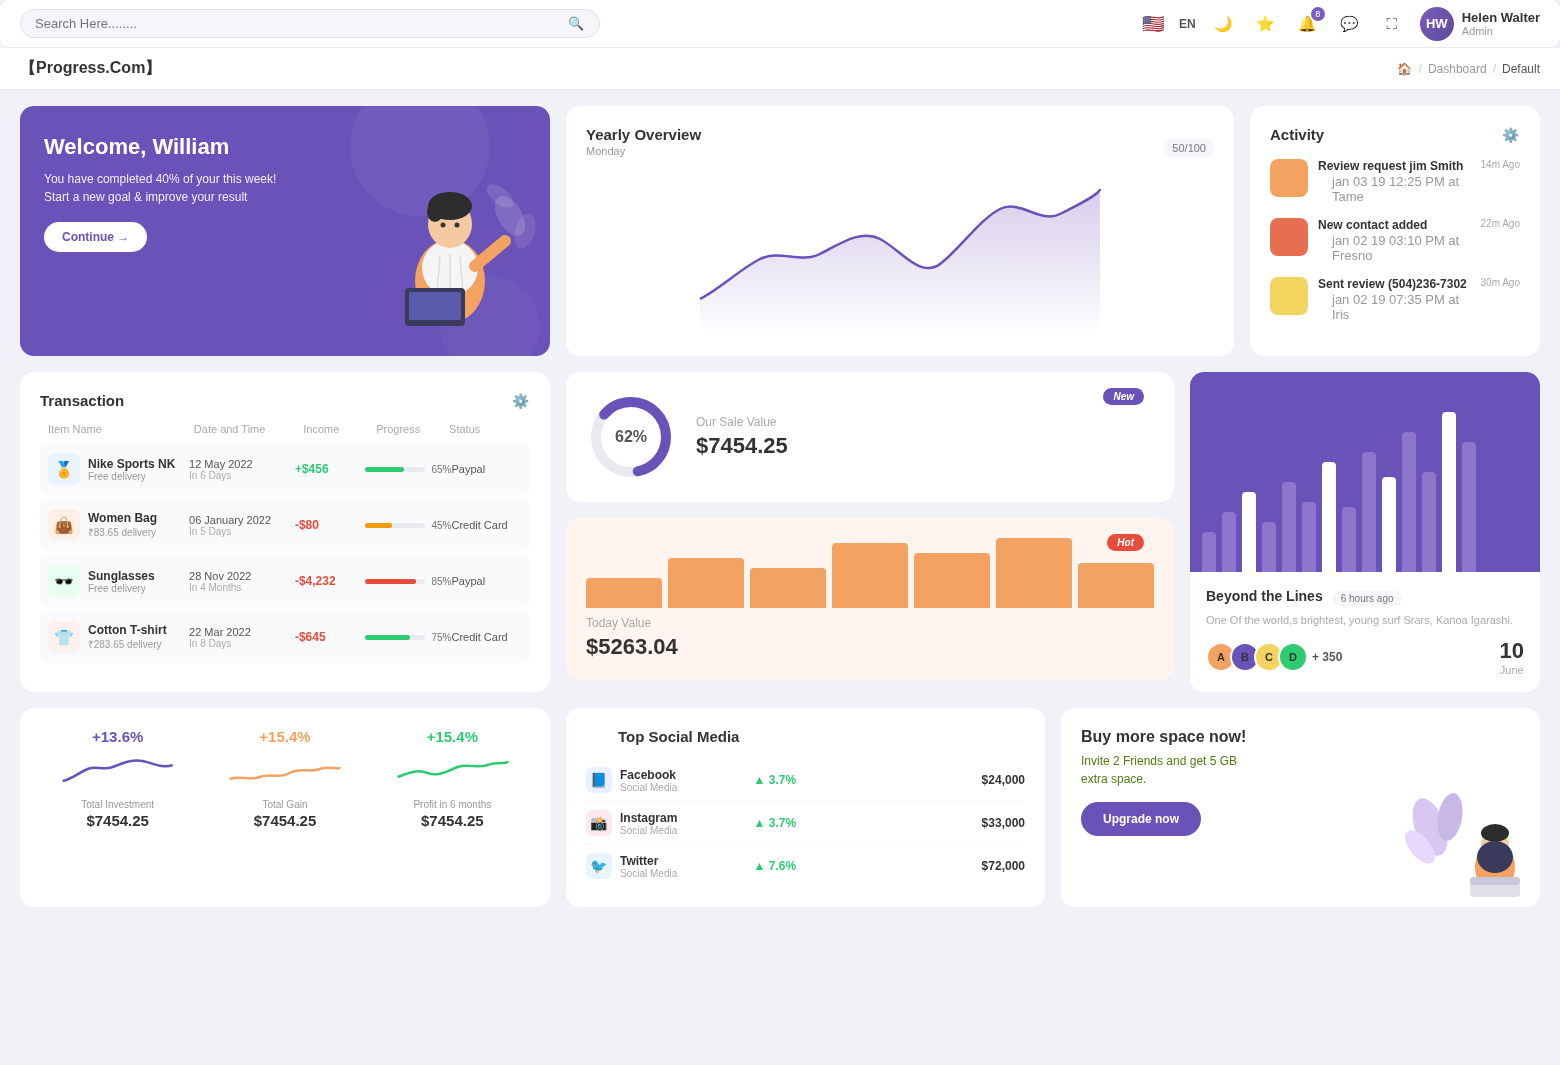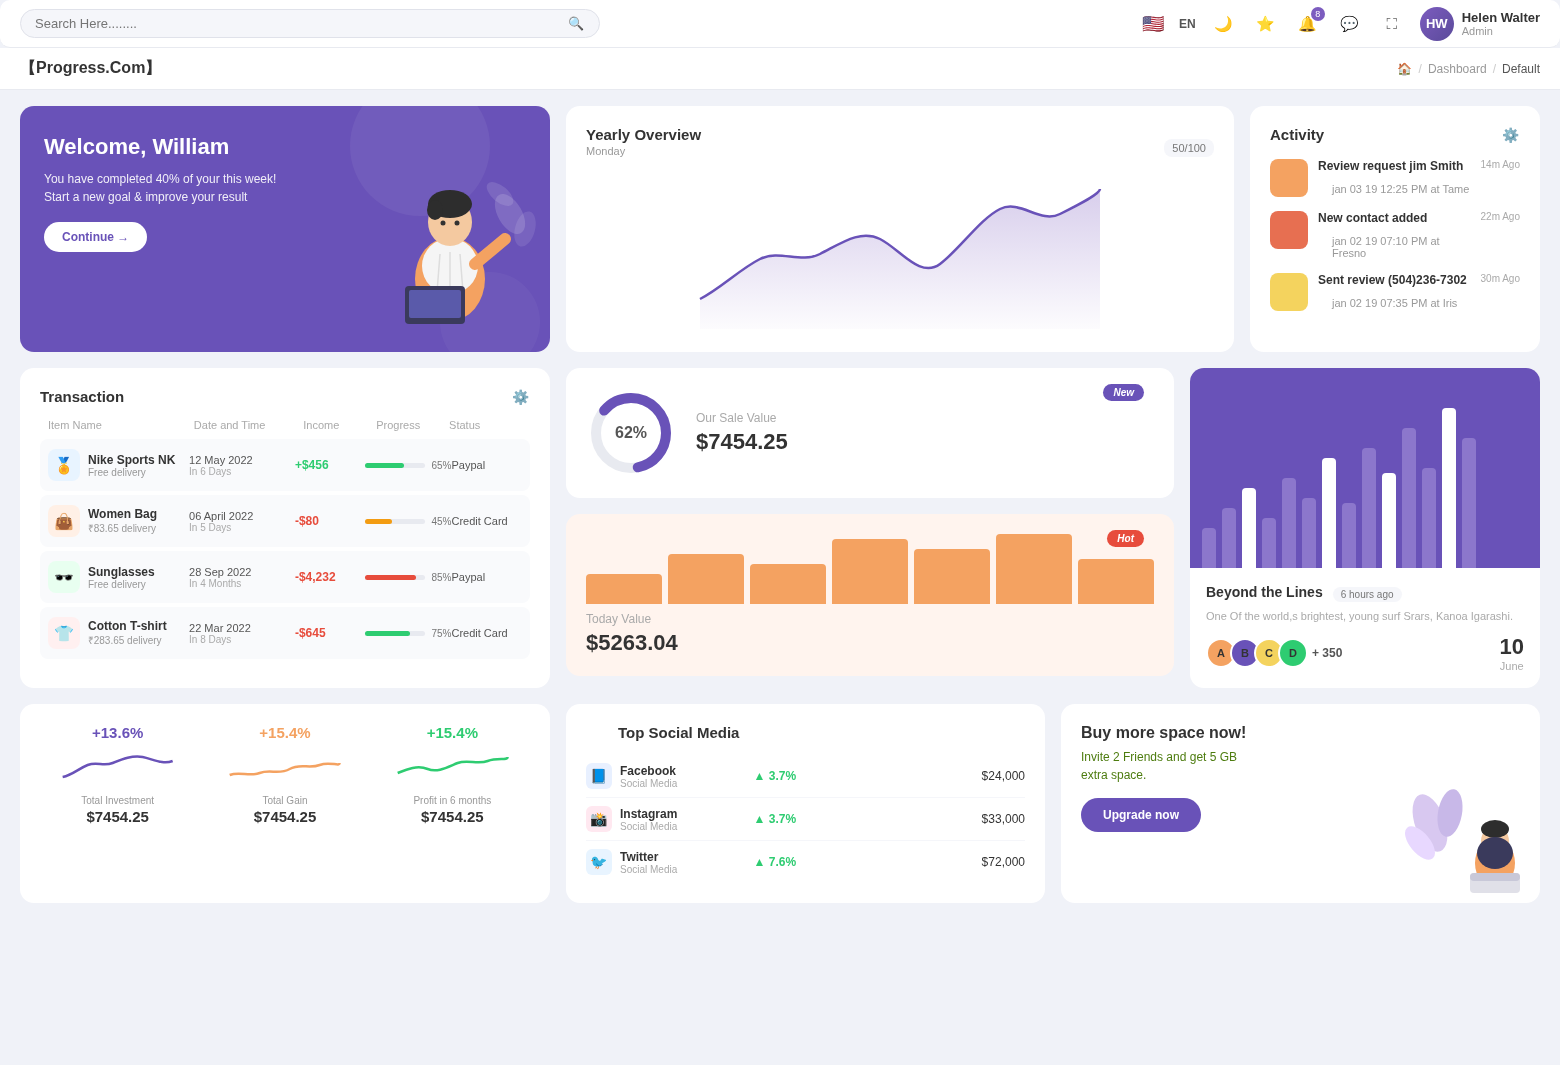--- a/index.html
+++ b/index.html
@@ -140,21 +140,21 @@
     }
     .activity-item {
       display: flex; align-items: flex-start; gap: 10px; margin-bottom: 14px;
     }
     .activity-thumb {
       width: 38px; height: 38px; border-radius: 8px;
       background: #e8eaf0; flex-shrink: 0; overflow: hidden;
     }
     .activity-body { flex: 1; }
     .activity-name { font-weight: 600; font-size: 12px; color: #333; }
-    .activity-detail { font-size: 11px; color: #999; margin-top: 10px; padding-left: 14px; }
+    .activity-detail { font-size: 13px; color: #999; margin-top: 1px; padding-left: 14px; }
     .activity-time { font-size: 10px; color: #aaa; white-space: nowrap; }
 
     
     .row2 {
       padding: 0 20px 16px;
       display: grid;
       grid-template-columns: 530px 1fr 350px;
       gap: 16px;
     }
 
@@ -305,21 +305,21 @@
       grid-template-columns: 26px 1fr 60px 1fr 70px;
       align-items: center;
       gap: 8px;
       padding: 8px 0;
       border-bottom: 1px solid #f5f6fa;
     }
     .social-row:last-child { border-bottom: none; }
     .social-icon { width: 26px; height: 26px; border-radius: 6px; display: flex; align-items: center; justify-content: center; font-size: 14px; }
     .social-name { font-weight: 600; font-size: 12px; }
     .social-pct { color: #2ecc71; font-size: 12px; font-weight: 600; }
-    .social-amount { font-weight: 400; font-size: 12px; text-align: right; }
+    .social-amount { font-weight: 700; font-size: 12px; text-align: right; }
 
     
     .buy-card {
       background: #fff;
       border-radius: 14px;
       padding: 20px;
       position: relative;
       overflow: hidden;
     }
     .buy-title { font-weight: 700; font-size: 16px; margin-bottom: 6px; }
@@ -458,21 +458,21 @@
     <div class="activity-body">
       <div class="activity-name">Review request jim Smith</div>
       <div class="activity-detail">jan 03 19 12:25 PM at Tame</div>
     </div>
     <div class="activity-time">14m Ago</div>
   </div>
         <div class="activity-item">
     <div class="activity-thumb" style="background:#e76f51;border-radius:8px;"></div>
     <div class="activity-body">
       <div class="activity-name">New contact added</div>
-      <div class="activity-detail">jan 02 19 07:10 PM at Fresno</div>
+      <div class="activity-detail">jan 02 19 03:10 PM at Fresno</div>
     </div>
     <div class="activity-time">22m Ago</div>
   </div>
         <div class="activity-item">
     <div class="activity-thumb" style="background:#f4d35e;border-radius:8px;"></div>
     <div class="activity-body">
       <div class="activity-name">Sent review (504)236-7302</div>
       <div class="activity-detail">jan 02 19 07:35 PM at Iris</div>
     </div>
     <div class="activity-time">30m Ago</div>
@@ -519,42 +519,42 @@
   </div>
         <div class="trans-row">
     <div class="trans-item-info">
       <div class="trans-icon" style="background:#fff0e6">👜</div>
       <div>
         <div class="trans-name">Women Bag</div>
         <div class="trans-delivery">₹83.65 delivery</div>
       </div>
     </div>
     <div>
-      <div class="trans-date">06 April 2022</div>
+      <div class="trans-date">06 January 2022</div>
       <div class="trans-days">In 5 Days</div>
     </div>
     <div class="income-neg">-$80</div>
     <div class="progress-wrap">
       <div class="progress-bar-bg">
               <div class="progress-fill" style="width:45%;background:#f39c12"></div>
             </div>
       <span class="progress-pct">45%</span>
     </div>
     <div class="status-text">Credit Card</div>
   </div>
         <div class="trans-row">
     <div class="trans-item-info">
       <div class="trans-icon" style="background:#e8fff0">🕶️</div>
       <div>
         <div class="trans-name">Sunglasses</div>
         <div class="trans-delivery">Free delivery</div>
       </div>
     </div>
     <div>
-      <div class="trans-date">28 Sep 2022</div>
+      <div class="trans-date">28 Nov 2022</div>
       <div class="trans-days">In 4 Months</div>
     </div>
     <div class="income-neg">-$4,232</div>
     <div class="progress-wrap">
       <div class="progress-bar-bg">
               <div class="progress-fill" style="width:85%;background:#e74c3c"></div>
             </div>
       <span class="progress-pct">85%</span>
     </div>
     <div class="status-text">Paypal</div>

